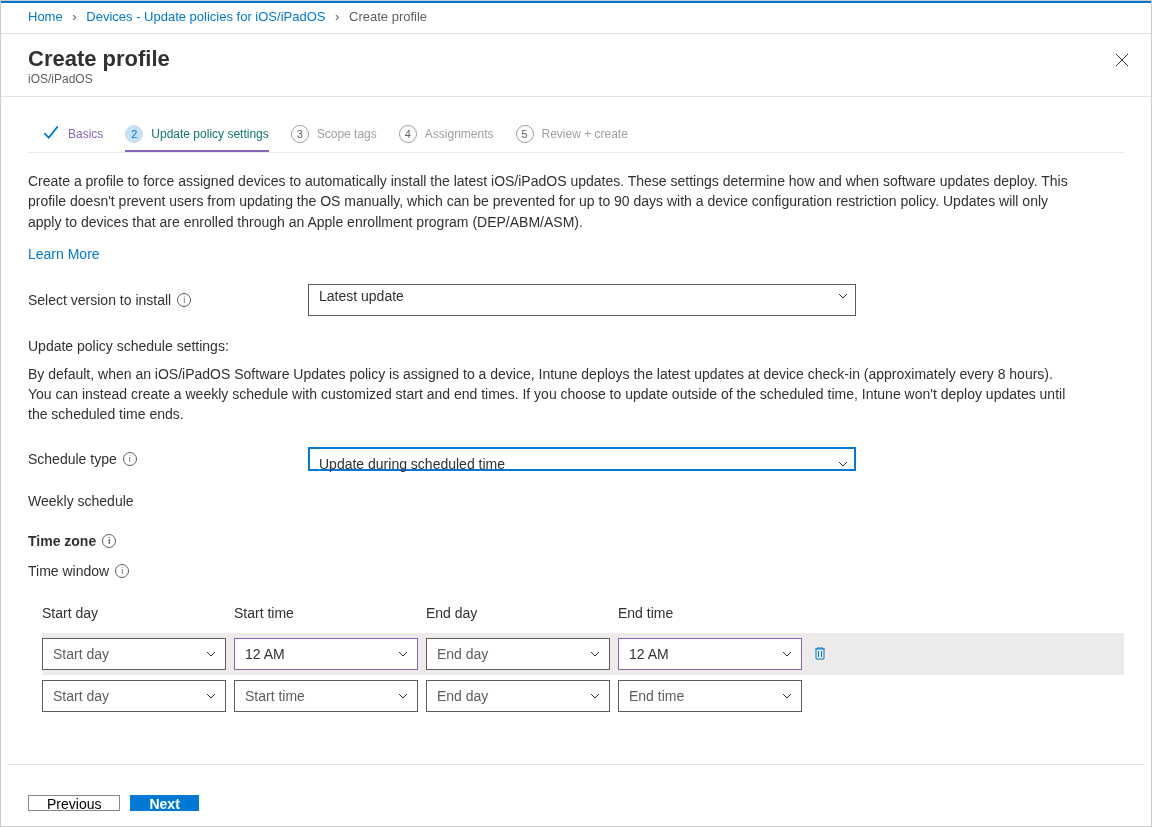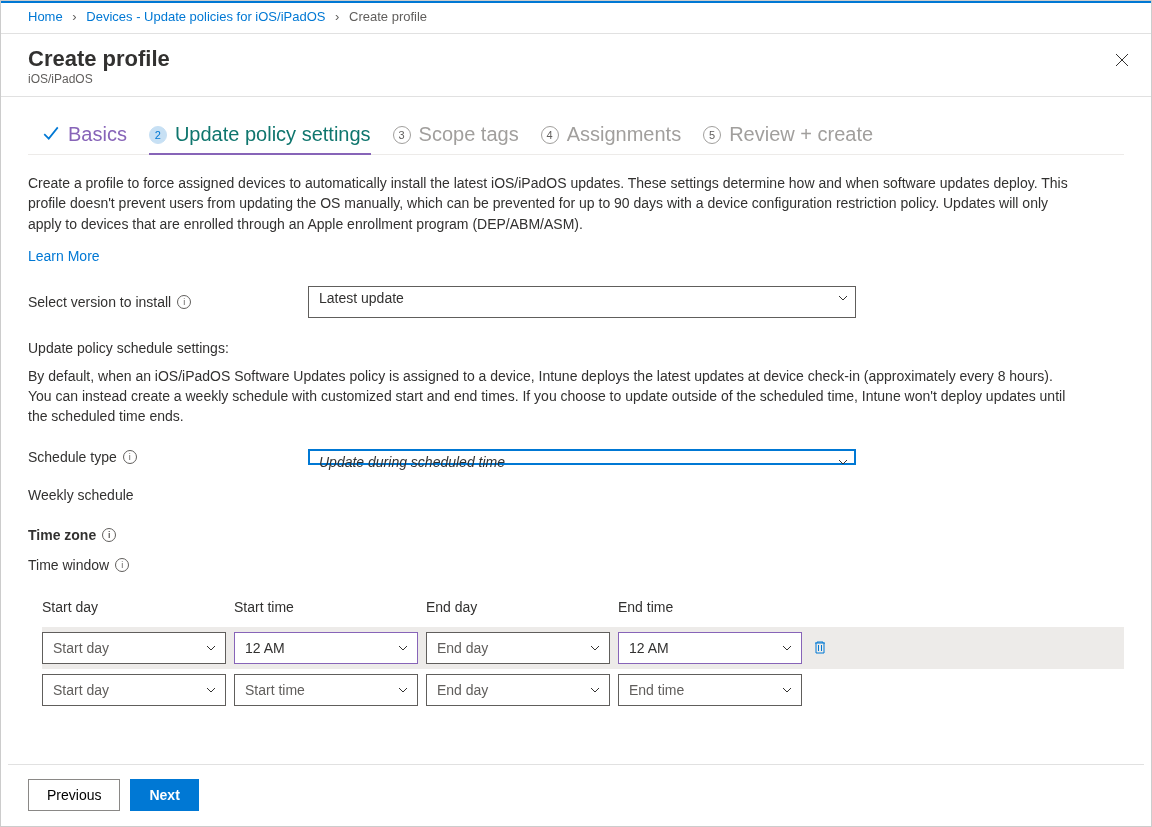--- a/index.html
+++ b/index.html
@@ -48,21 +48,21 @@
     }
     .tab { display: flex; align-items: center; gap: 8px; padding-bottom: 8px; position: relative; }
     .tab-num {
       width: 18px; height: 18px; border-radius: 50%;
       border: 1px solid #a19f9d;
       display: inline-flex; align-items: center; justify-content: center;
       font-size: 11px; color: #605e5c;
       background: #fff;
     }
     .tab-num.active { background: #c7e0f4; border-color: #c7e0f4; color: #0078d4; }
-    .tab-label { font-size: 20px; color: #a19f9d; }
+    .tab-label { font-size: 12px; color: #a19f9d; }
     .tab.done .tab-label { color: #8764b8; }
     .tab.done .check { color: #0078d4; }
     .tab.active .tab-label { color: #0f766e; }
     .tab.active::after {
       content: ""; position: absolute; left: 0; right: 0; bottom: -1px;
       height: 2px; background: #8764b8;
     }
 
     .desc { margin-top: 18px; line-height: 1.45; max-width: 1040px; }
     .learn-more { color: #0078d4; text-decoration: none; display: inline-block; margin-top: 14px; }
@@ -76,21 +76,21 @@
     }
     .dropdown {
       width: 548px; height: 32px;
       border: 1px solid #605e5c;
       display: flex; align-items: center; justify-content: space-between;
       padding: 0 6px 8px 10px;
       background: #fff;
       cursor: pointer;
       font-size: 14px;
     }
-    .dropdown.focused { border: 2px solid #0078d4; padding: 10px 5px 0 9px; height: 16px; font-style: italic; }
+    .dropdown.focused { border: 2px solid #0078d4; padding: 10px 5px 0 9px; height: 24px; }
     .chev { width: 12px; height: 12px; }
 
     .section-title { margin-top: 22px; }
     .section-desc { margin-top: 10px; line-height: 1.45; max-width: 1040px; }
 
     .table-area { margin-top: 26px; padding-left: 14px;}
     .table-headers { display: flex; gap: 0px; font-weight: 400; margin-bottom: 12px; }
     .table-headers > div { width: 192px; }
     .table-row { display: flex; gap: 8px; align-items: center; height: 42px; padding: 4px 0;}
     .table-row.selected { background: #edebe9; padding-right: 8px;}
@@ -108,21 +108,21 @@
     .td-dropdown.placeholder { color: #605e5c; }
     .trash-btn { color: #0078d4; cursor: pointer; width: 18px; height: 18px; margin-left: 2px;}
     .trash-btn svg { width: 16px; height: 16px; }
 
     .footer {
       position: absolute;
       bottom: 16px; left: 28px;
       display: flex; gap: 10px;
     }
     .btn {
-      height: 32px; padding: 0 18px;
+      height: 16px; padding: 0 18px;
       font-size: 14px;
       border: 1px solid #8a8886;
       background: #fff;
       cursor: pointer;
     }
     .btn.primary { background: #0078d4; color: #fff; border-color: #0078d4; font-weight: 600; }
 
     .hr-footer {
       position: absolute;
       bottom: 62px;

